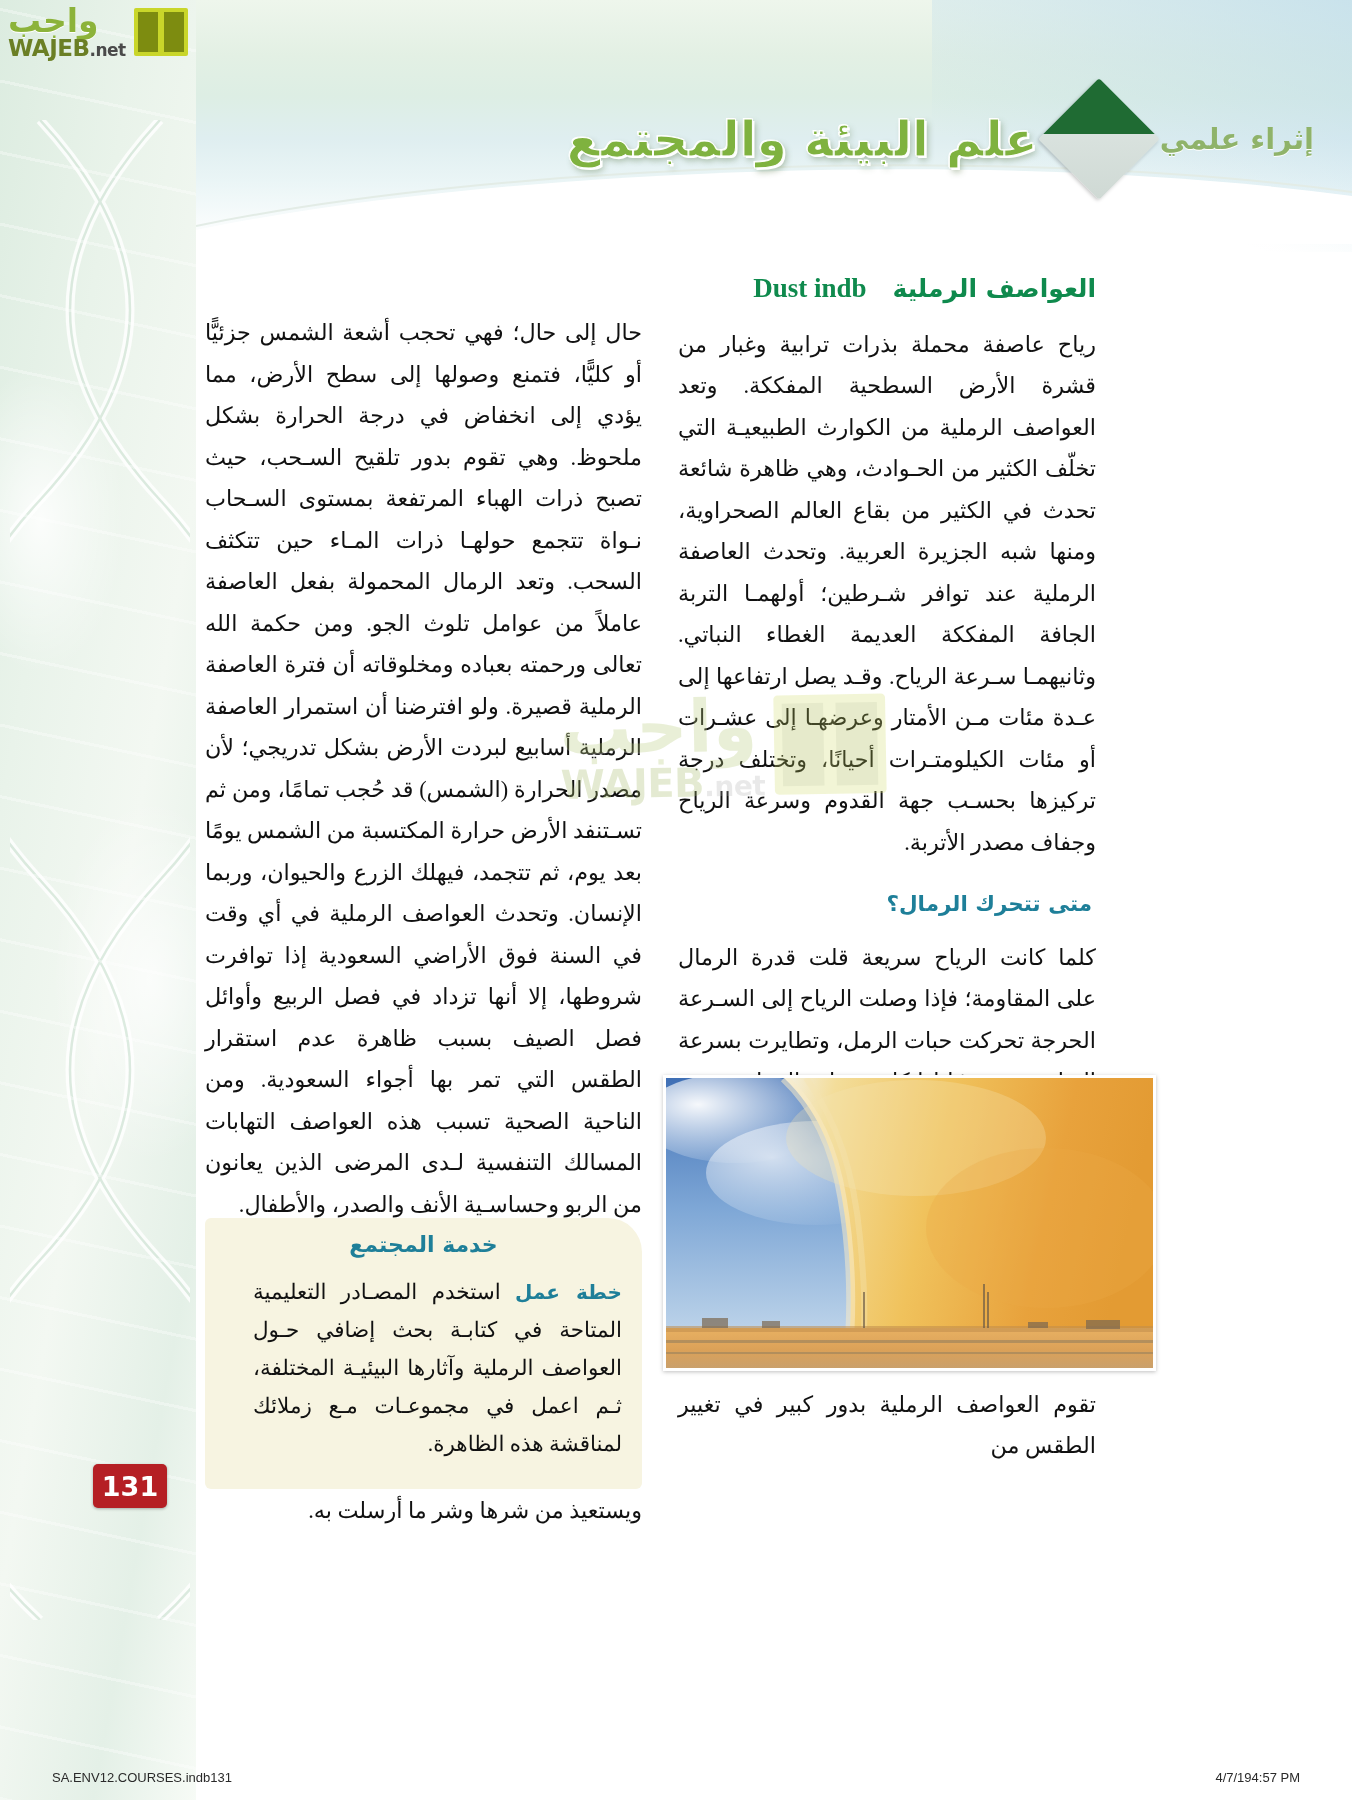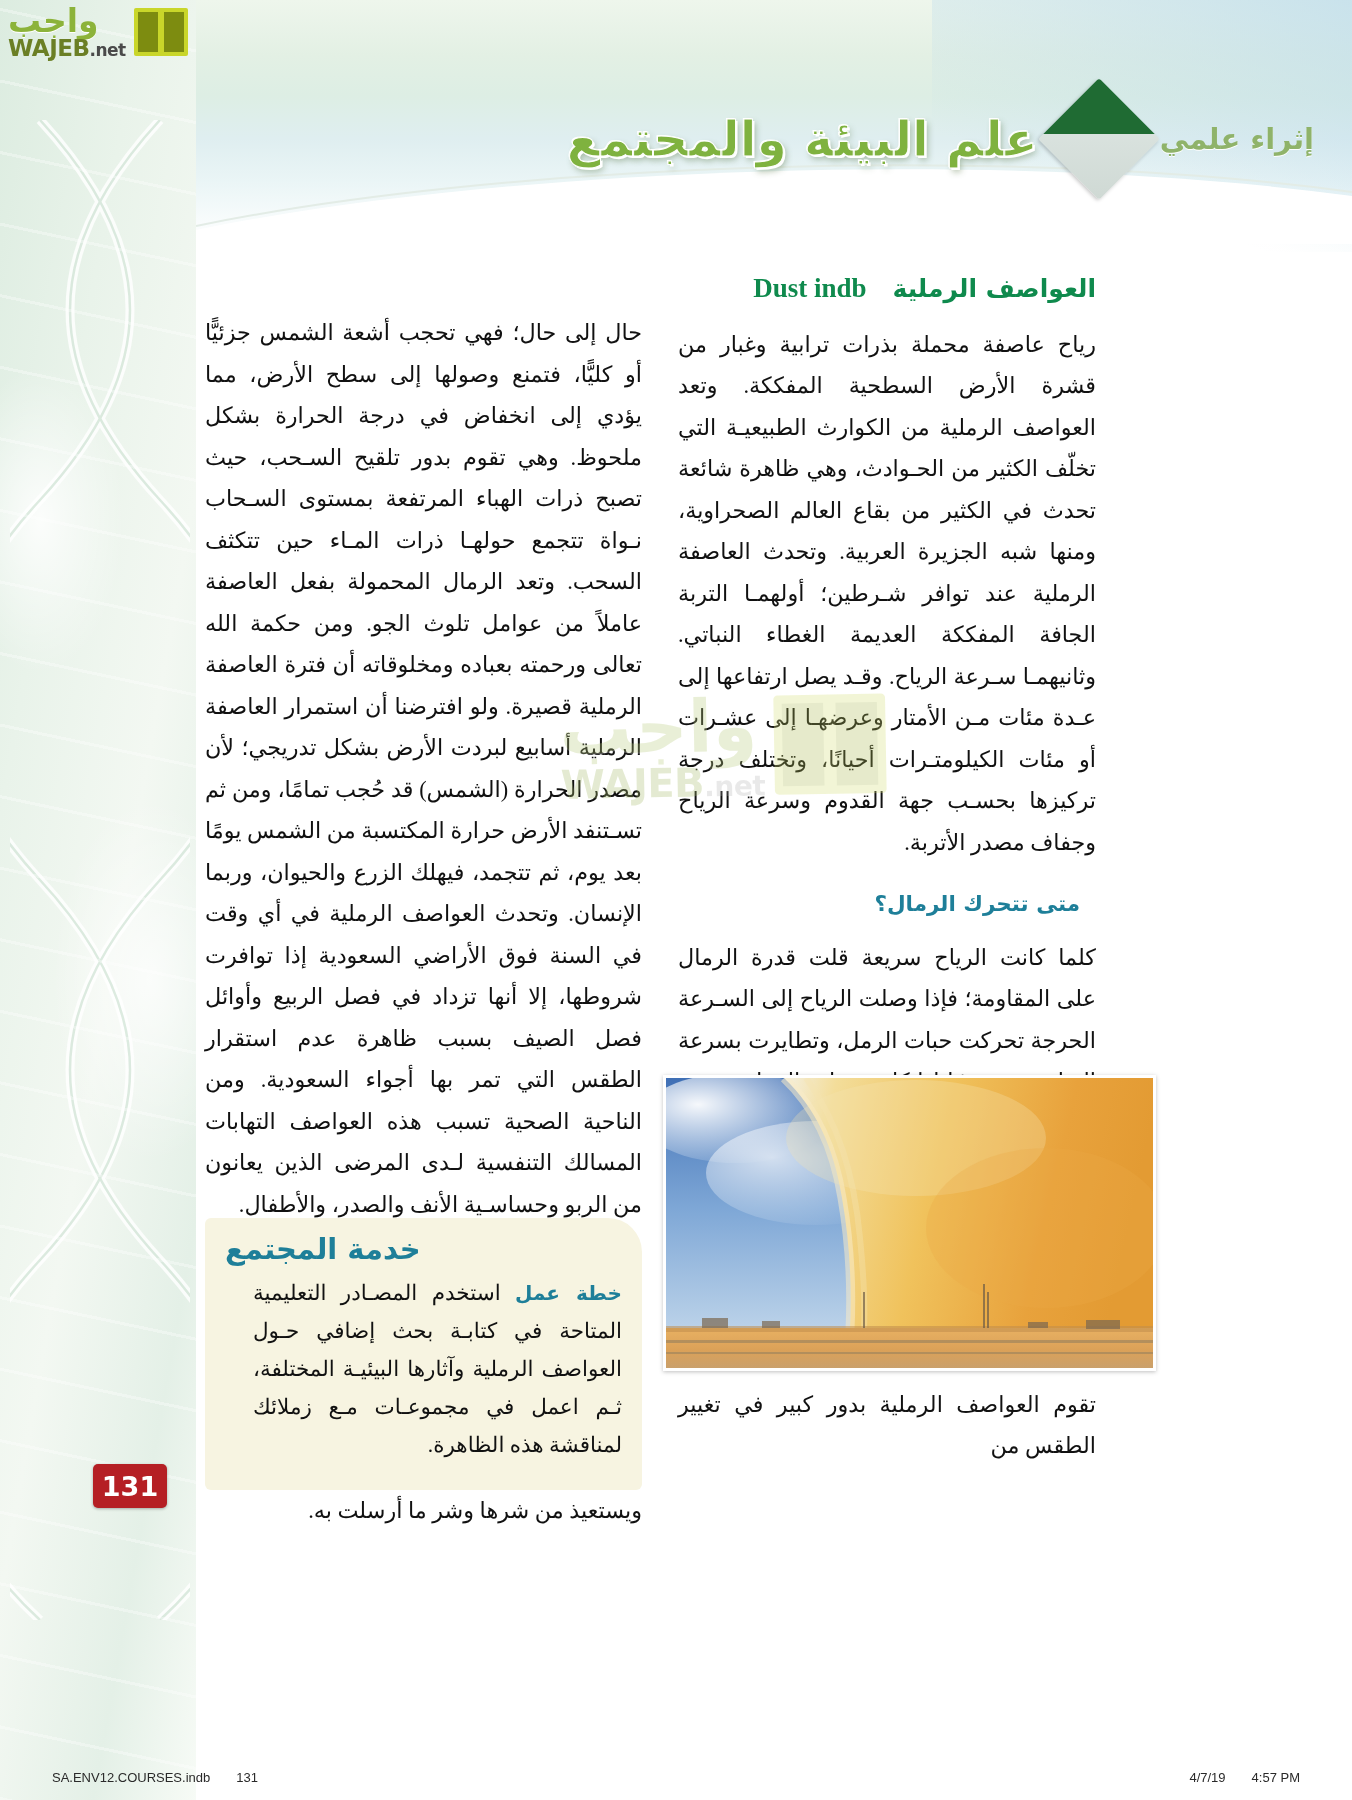--- a/index.html
+++ b/index.html
@@ -159,21 +159,21 @@
   .sec-head-green .en {
     font-family:"Liberation Serif","DejaVu Serif",serif;
     font-size:27px; font-weight:700; color:#0f8a4d;
     direction:ltr;
   }
   .sec-head-cyan {
     font-family:"DejaVu Sans","Liberation Sans",sans-serif;
     color:#1e7f99;
     font-weight:700;
     font-size:21.5px;
-    margin: 20px 16px 12px 0;
+    margin: 20px 4px 12px 0;
   }
   .quran {
     color:#2f7a43;
     font-family:"Liberation Serif","DejaVu Serif",serif;
     font-size:20px;
   }
 
   
   .photo {
     position:absolute;
@@ -194,23 +194,23 @@
     background: #f7f4e1;
     border-radius: 6px 34px 6px 6px;
     padding: 14px 20px 26px 20px;
     box-sizing: border-box;
     direction: rtl;
   }
   .svc-title {
     font-family:"DejaVu Sans","Liberation Sans",sans-serif;
     color:#1e7f99;
     font-weight:700;
-    font-size: 29px;
-    text-align: left;
-    margin: 0 0 8px 0;
+    font-size: 22px;
+    text-align: center;
+    margin: 0 0 16px 0;
   }
   .svc-body {
     font-family:"Liberation Serif","DejaVu Serif",serif;
     font-size: 21.5px;
     line-height: 38px;
     color:#111;
     text-align: justify;
     margin-left: 28px;
   }
   .svc-body .lead {
@@ -241,21 +241,21 @@
     left:0; bottom:0;
     width: 1352px; height: 40px;
     display:flex; align-items:center; justify-content:space-between;
     padding: 0 52px 6px 52px;
     box-sizing:border-box;
     direction:ltr;
     font-family:"Liberation Sans","DejaVu Sans",sans-serif;
     font-size: 13px;
     color:#2a2a2a;
   }
-  .footer .right-grp { display:flex; gap:26px; }
+  .footer .right-grp { display:flex; }
 </style>
 </head>
 <body>
 
 <div class="page">
 
   <div class="spine">
     <svg class="helix" viewBox="0 0 180 1500" preserveAspectRatio="none">
       <g fill="none" stroke="#ffffff" stroke-width="9" opacity="0.95">
         <path d="M30,0 C150,130 150,250 30,380 C-90,510 -90,630 30,760 C150,890 150,1010 30,1140 C-90,1270 -90,1390 30,1500"></path>

